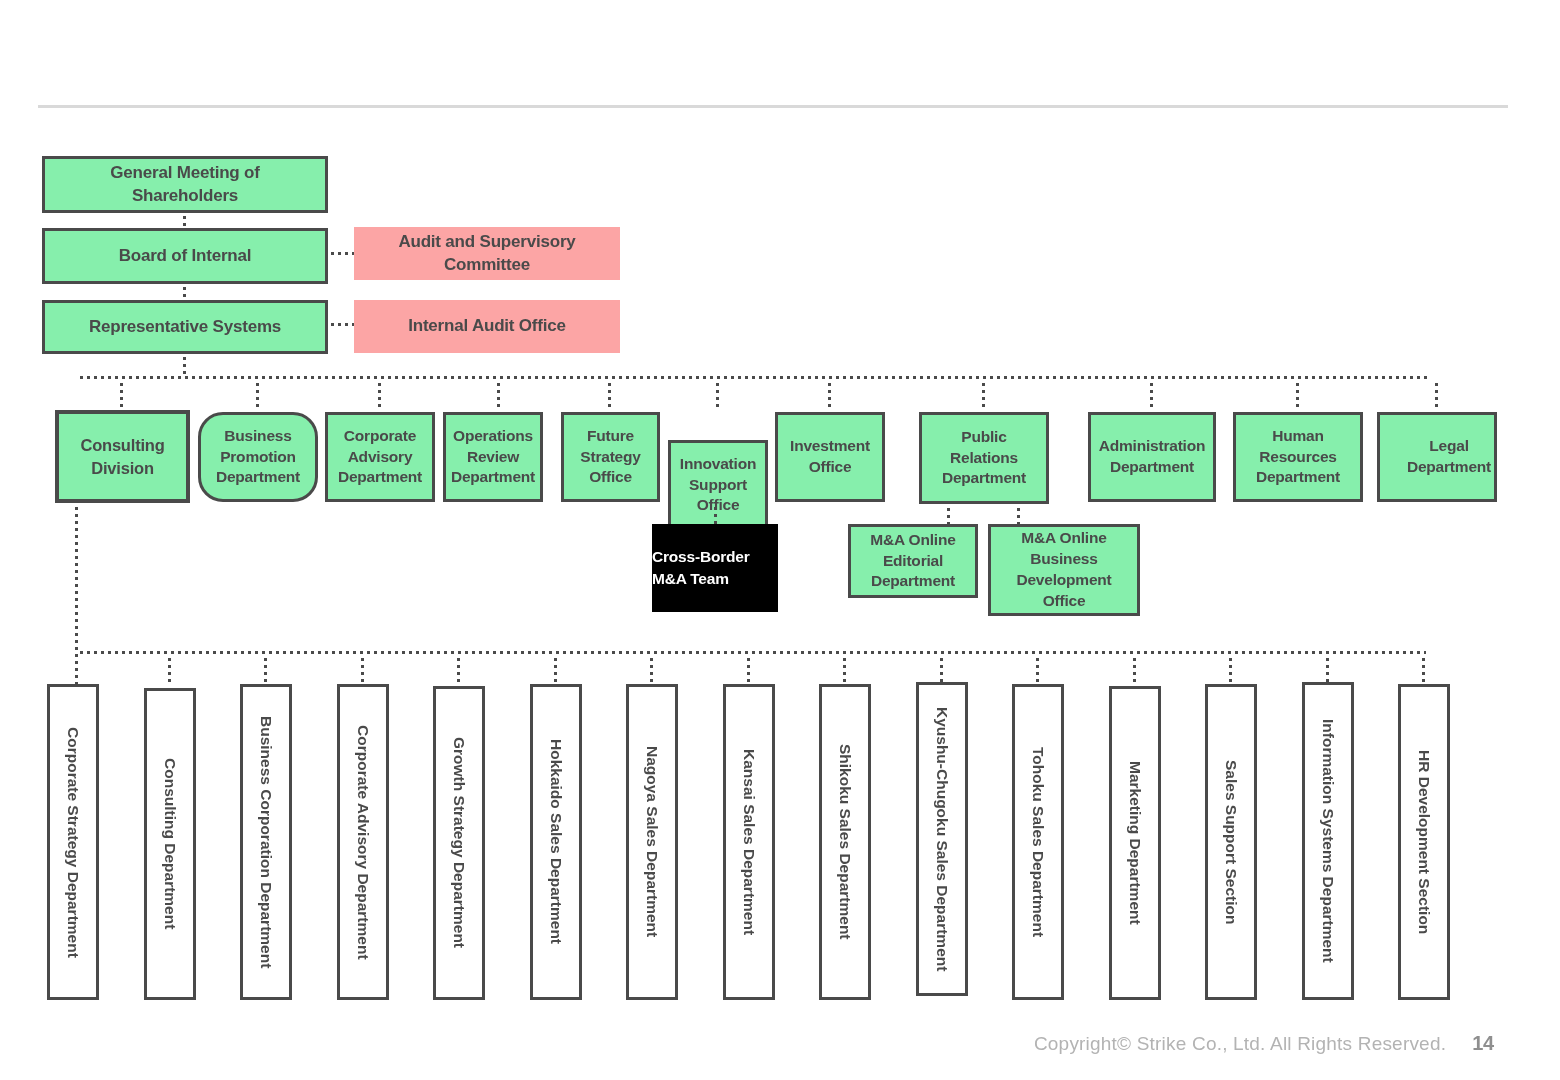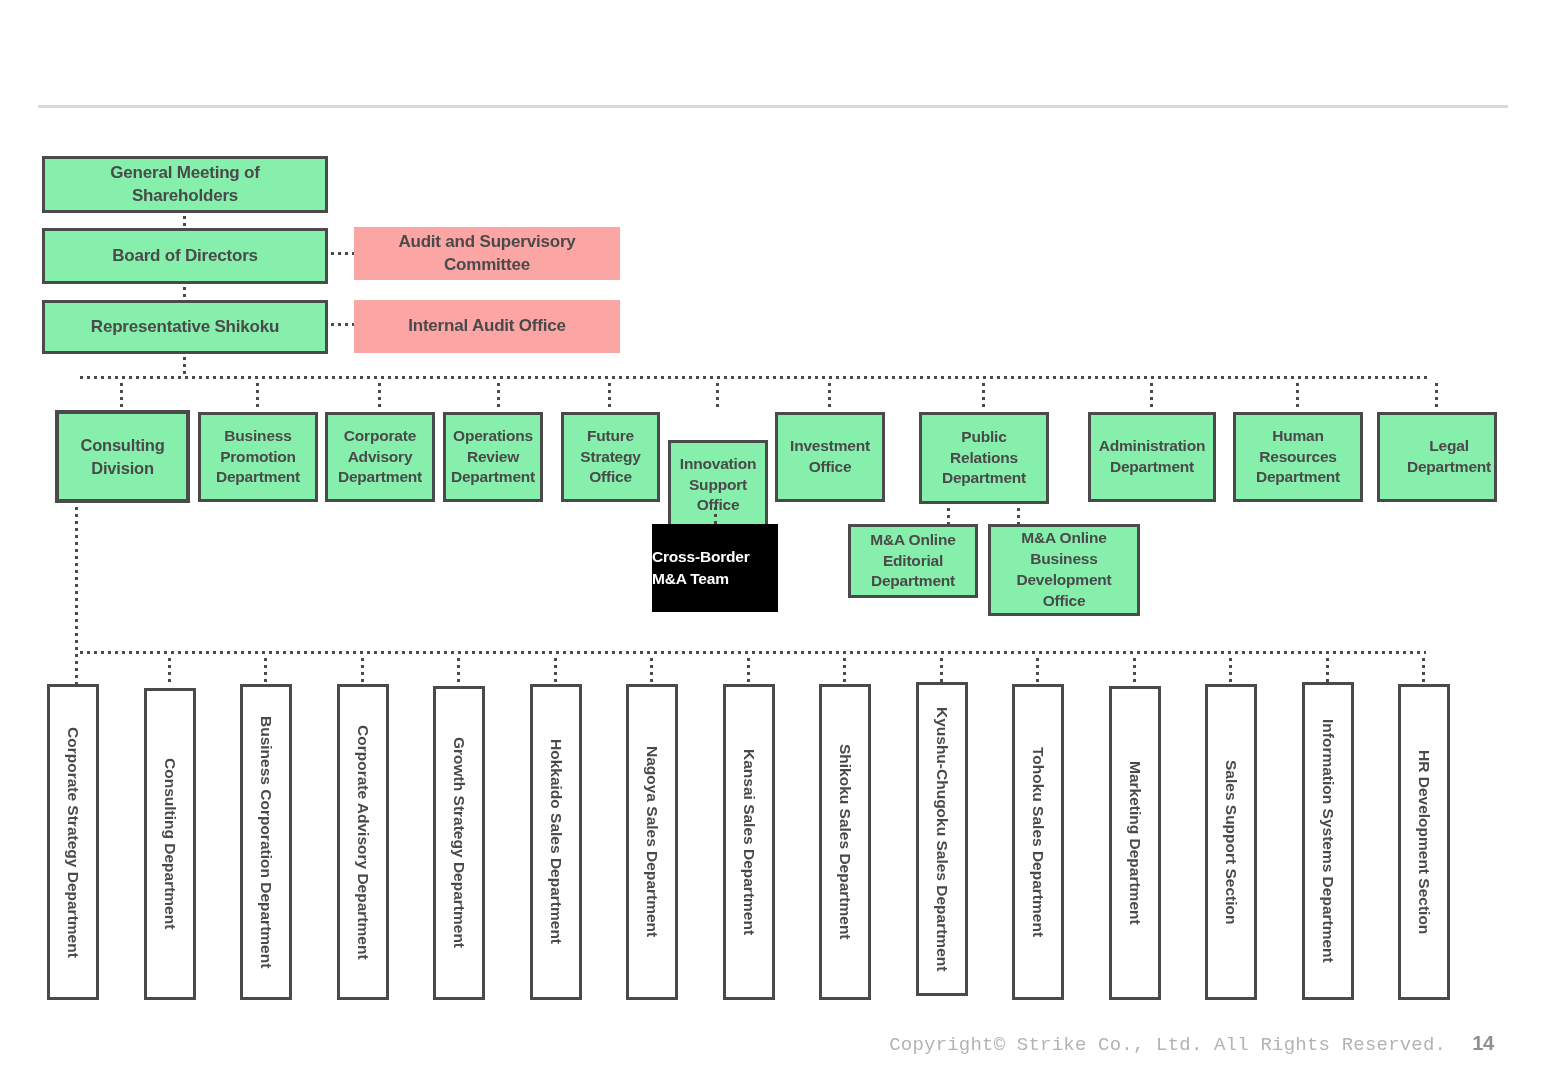--- a/index.html
+++ b/index.html
@@ -46,33 +46,33 @@
   }
   .dot-v {
     position:absolute; width:5px;
     background-image: radial-gradient(circle, #4a4a4a 1.6px, transparent 1.9px);
     background-size:5px 7px; background-repeat:repeat-y; background-position:center top;
   }
   .footer {
     position:absolute; right:66px; top:1032px;
     display:flex; align-items:baseline; gap:26px;
   }
-  .footer .copy { color:#b3b3b3; font-size:19px; letter-spacing:0.2px;font-family:Liberation Mono, monospace; }
+  .footer .copy { color:#b3b3b3; font-size:19px; letter-spacing:0.2px; }
   .footer .pageno { color:#8f8f8f; font-size:20px; font-weight:bold; }
 </style>
 </head>
 <body>
 
 <div id="stage">
 
   <div class="title-rule"></div>
 
   <div class="box gov" style="left:42px; top:156px; width:286px; height:57px;">General Meeting of Shareholders</div>
-  <div class="box gov" style="left:42px; top:228px; width:286px; height:56px;">Board of Directors</div>
-  <div class="box gov" style="left:42px; top:300px; width:286px; height:54px;">Representative Shikoku</div>
+  <div class="box gov" style="left:42px; top:228px; width:286px; height:56px;">Board of Internal</div>
+  <div class="box gov" style="left:42px; top:300px; width:286px; height:54px;">Representative Systems</div>
   <div class="gray" style="left:354px; top:227px; width:266px; height:53px;">Audit and Supervisory Committee</div>
   <div class="gray" style="left:354px; top:300px; width:266px; height:53px;">Internal Audit Office</div>
 
   <div class="dot-v" style="left:182px; top:214px; height:14px;"></div>
   <div class="dot-v" style="left:182px; top:285px; height:15px;"></div>
   <div class="dot-v" style="left:182px; top:355px; height:22px;"></div>
   <div class="dot-h" style="left:329px; top:251px; width:25px;"></div>
   <div class="dot-h" style="left:329px; top:322px; width:25px;"></div>
 
   <div class="dot-h" style="left:78px; top:375px; width:1352px;"></div>
@@ -83,21 +83,21 @@
   <div class="dot-v" style="left:496px; top:381px; height:29px;"></div>
   <div class="dot-v" style="left:607px; top:381px; height:29px;"></div>
   <div class="dot-v" style="left:715px; top:381px; height:29px;"></div>
   <div class="dot-v" style="left:827px; top:381px; height:29px;"></div>
   <div class="dot-v" style="left:981px; top:381px; height:29px;"></div>
   <div class="dot-v" style="left:1149px; top:381px; height:29px;"></div>
   <div class="dot-v" style="left:1295px; top:381px; height:29px;"></div>
   <div class="dot-v" style="left:1434px; top:381px; height:29px;"></div>
 
   <div class="box dept thick" style="left:55px;  top:410px; width:135px; height:93px;">Consulting Division</div>
-  <div class="box dept" style="left:198px; top:412px; width:120px; height:90px;">Business Promotion Department</div>
+  <div class="box dept" style="left:198px; top:412px; width:120px; height:90px;border-radius:25px;">Business Promotion Department</div>
   <div class="box dept" style="left:325px; top:412px; width:110px; height:90px;">Corporate Advisory Department</div>
   <div class="box dept" style="left:443px; top:412px; width:100px; height:90px;">Operations Review Department</div>
   <div class="box dept" style="left:561px; top:412px; width:99px;  height:90px;">Future Strategy Office</div>
   <div class="box dept" style="left:668px; top:412px; width:100px; height:90px;margin-top:28px;">Innovation Support Office</div>
   <div class="box dept" style="left:775px; top:412px; width:110px; height:90px;">Investment Office</div>
   <div class="box dept" style="left:919px; top:412px; width:130px; height:92px;">Public Relations Department</div>
   <div class="box dept" style="left:1088px; top:412px; width:128px; height:90px;">Administration Department</div>
   <div class="box dept" style="left:1233px; top:412px; width:130px; height:90px;">Human Resources Department</div>
   <div class="box dept" style="left:1377px; top:412px; width:120px; height:90px;padding-left:28px;">Legal Department</div>
 

